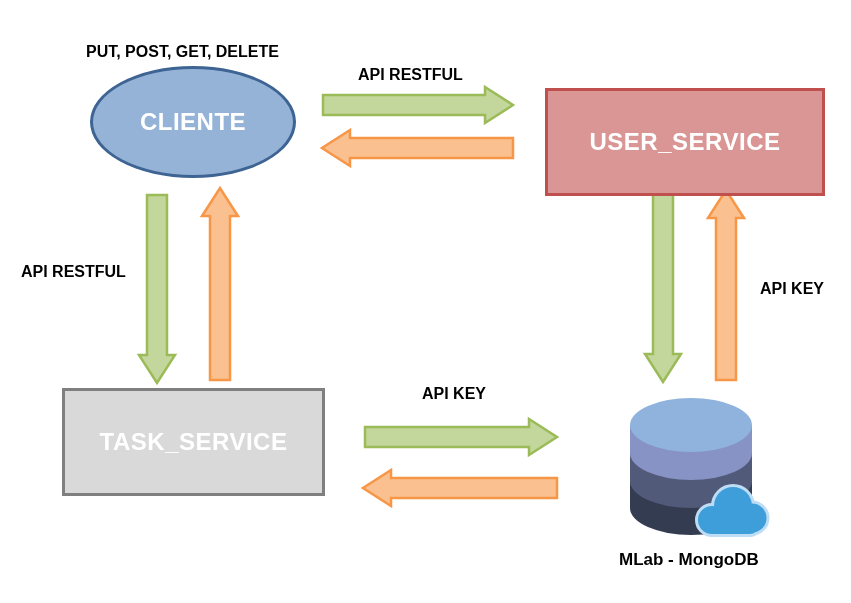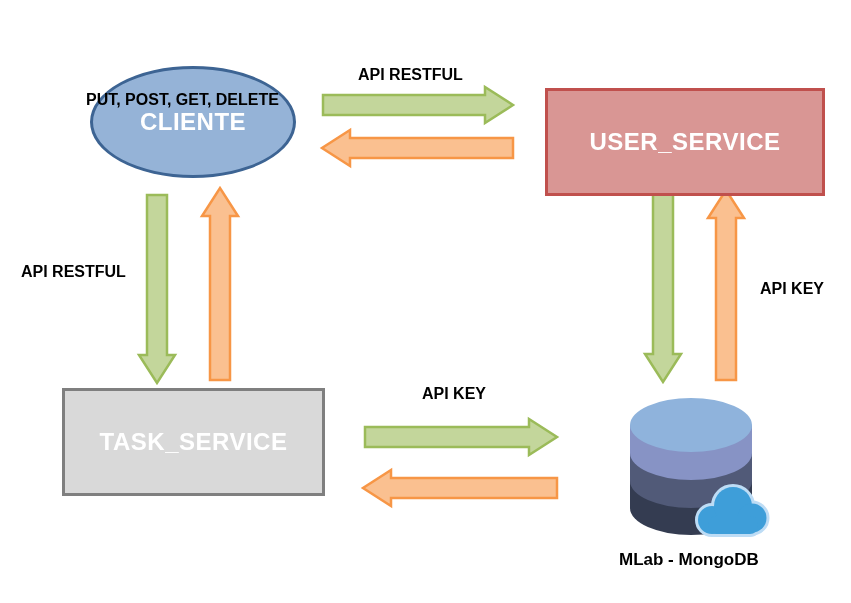--- a/index.html
+++ b/index.html
@@ -36,21 +36,21 @@
     left:545px;top:70px;width:280px;height:108px;
     background:var(--node-user_service-fill,#D99694);
     border:3px solid var(--node-user_service-border,#C0504D);
     margin-top:18px;
   }
   .node-task_service{
     left:62px;top:388px;width:263px;height:108px;
     background:var(--node-task_service-fill,#D9D9D9);
     border:3px solid var(--node-task_service-border,#7F7F7F);
   }
-  .lbl-methods{left:86px;top:43px;margin-top:48px;}
+  .lbl-methods{left:86px;top:43px;}
   .lbl-top-link{left:358px;top:66px;}
   .lbl-left-link{left:21px;top:263px;}
   .lbl-right-link{left:760px;top:280px;}
   .lbl-bottom-link{left:422px;top:385px;}
   .lbl-db{left:619px;top:550px;font-size:17px;}
   svg.layer{position:absolute;left:0;top:0;width:851px;height:603px;}
   .arrow-green{fill:var(--arrow_green_fill,#C3D69B);stroke:var(--arrow_green_stroke,#9BBB59);stroke-width:2.5;}
   .arrow-orange{fill:var(--arrow_orange_fill,#FAC090);stroke:var(--arrow_orange_stroke,#F79646);stroke-width:2.5;}
   .db-top{fill:var(--db_top,#8FB3DC);}
   .db-band1{fill:var(--db_band1,#8793C5);}

